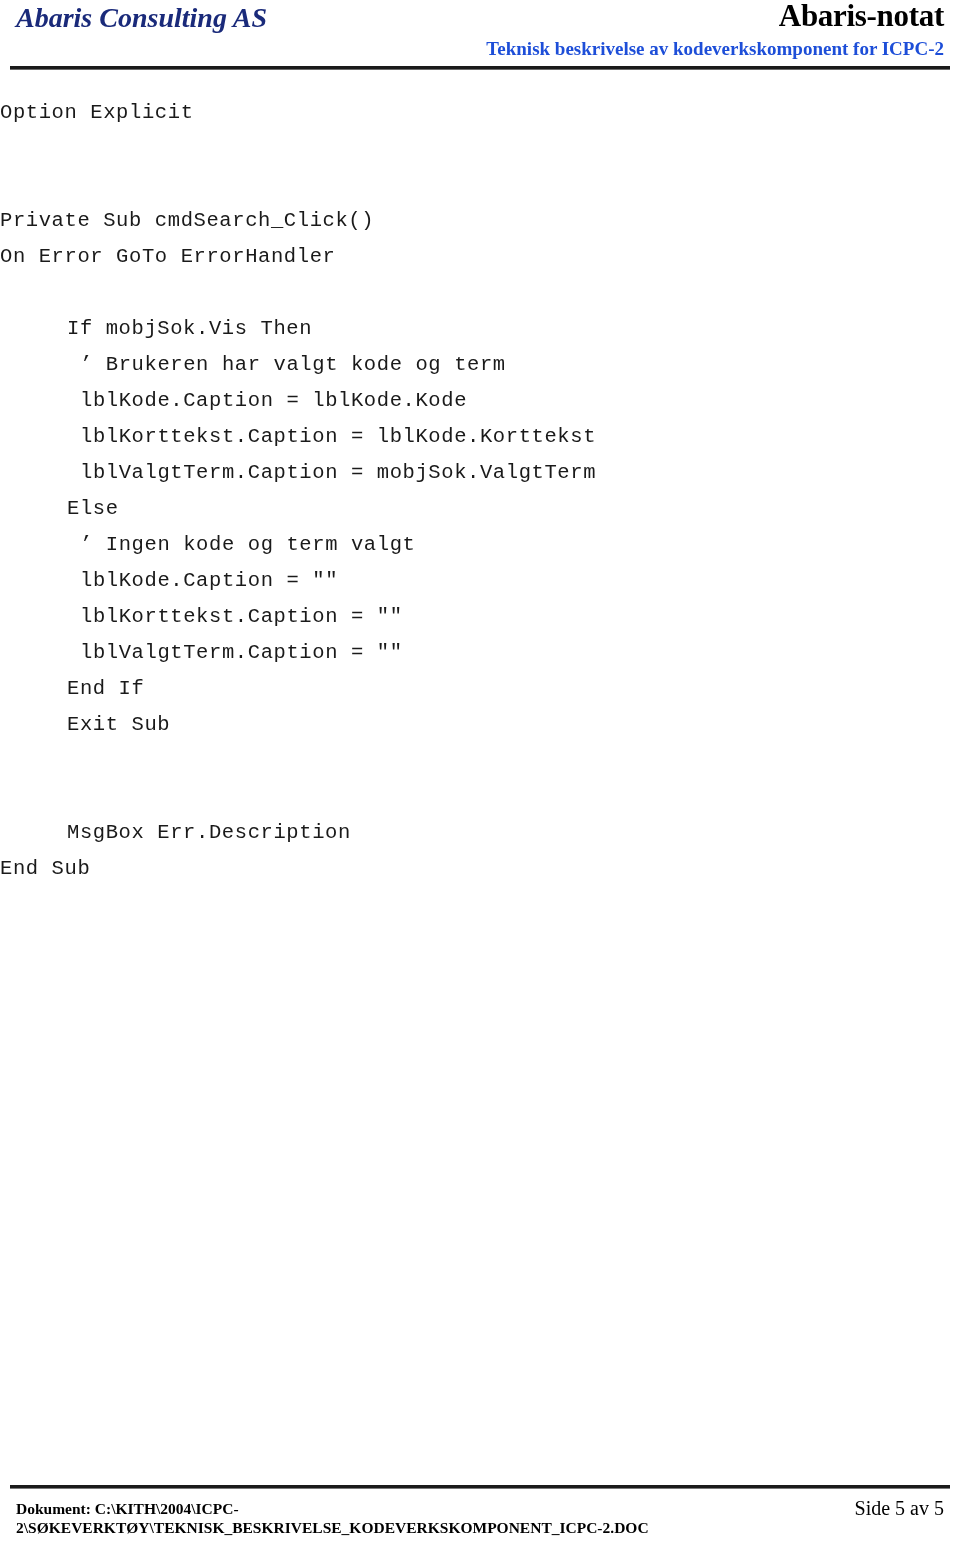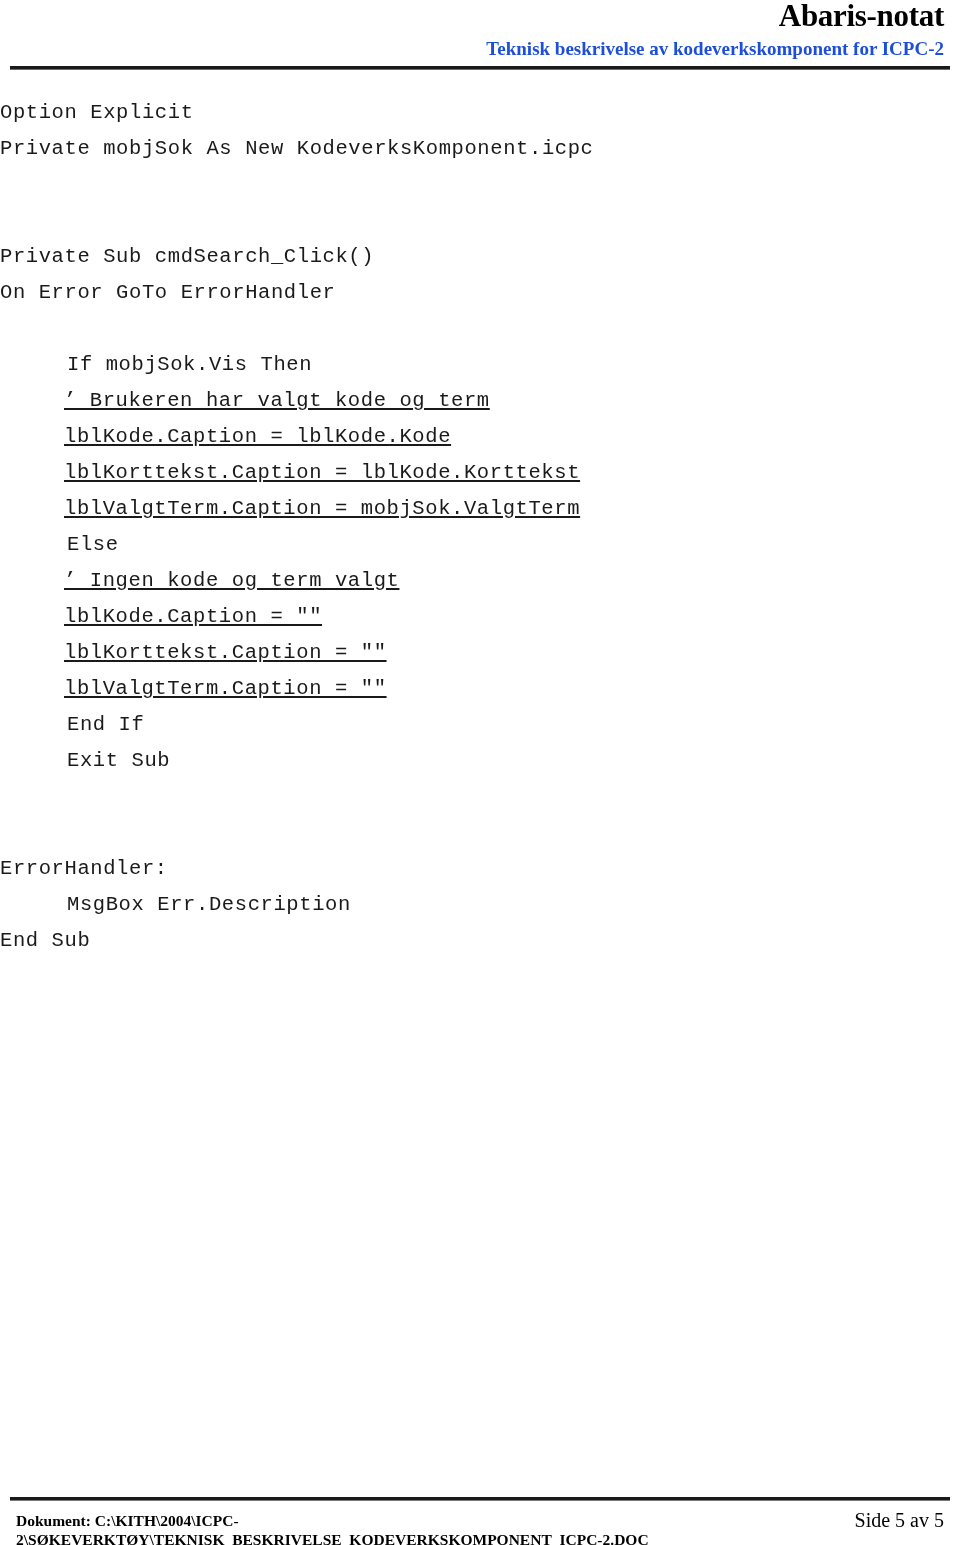--- a/index.html
+++ b/index.html
@@ -92,29 +92,29 @@
     line-height: 36px;
     height: 36px;
     color: #1a1a1a;
     white-space: pre;
     letter-spacing: 0.6px;
   }
   .code-line.blank {
     height: 36px;
   }
   .indent-1 { padding-left: 67px; }
-  .indent-2 { padding-left: 64px; text-decoration: underline; }
+  .indent-2 { padding-left: 80px; }
 
   
   .page-footer {
     position: absolute;
     left: 0;
     bottom: 0;
     width: 960px;
-    height: 48px;
+    height: 60px;
   }
   .footer-rule {
     position: absolute;
     left: 10px;
     top: 0px;
     width: 940px;
     height: 0;
     border-top: 3px solid #1a1a1a;
     border-bottom: 1px solid #7a7a7a;
   }
@@ -144,49 +144,48 @@
     white-space: nowrap;
   }
 </style>
 </head>
 <body>
 
 <div class="page">
 
   <div class="page-header">
     <div class="header-inner">
+      <div class="company-name">Abaris Consulting AS</div>
       <div class="notat-title">Abaris-notat</div>
       <div class="notat-subtitle">Teknisk beskrivelse av kodeverkskomponent for ICPC-2</div>
     </div>
     <div class="header-rule"></div>
   </div>
 
   <div class="code-block">
       <div class="code-line">Option Explicit</div>
-      <div class="code-line">Private mobjSok As New KodeverksKomponent.icpc</div>
       <div class="code-line blank"></div>
       <div class="code-line blank"></div>
       <div class="code-line">Private Sub cmdSearch_Click()</div>
       <div class="code-line">On Error GoTo ErrorHandler</div>
       <div class="code-line blank"></div>
       <div class="code-line indent-1">If mobjSok.Vis Then</div>
       <div class="code-line indent-2">’ Brukeren har valgt kode og term</div>
       <div class="code-line indent-2">lblKode.Caption = lblKode.Kode</div>
       <div class="code-line indent-2">lblKorttekst.Caption = lblKode.Korttekst</div>
       <div class="code-line indent-2">lblValgtTerm.Caption = mobjSok.ValgtTerm</div>
       <div class="code-line indent-1">Else</div>
       <div class="code-line indent-2">’ Ingen kode og term valgt</div>
       <div class="code-line indent-2">lblKode.Caption = ""</div>
       <div class="code-line indent-2">lblKorttekst.Caption = ""</div>
       <div class="code-line indent-2">lblValgtTerm.Caption = ""</div>
       <div class="code-line indent-1">End If</div>
       <div class="code-line indent-1">Exit Sub</div>
       <div class="code-line blank"></div>
       <div class="code-line blank"></div>
-      <div class="code-line">ErrorHandler:</div>
       <div class="code-line indent-1">MsgBox Err.Description</div>
       <div class="code-line">End Sub</div>
     </div>
 
   <div class="page-footer">
     <div class="footer-rule"></div>
     <div class="footer-doc">
       <span>Dokument: C:\KITH\2004\ICPC-</span>
       <span class="footer-doc-line2">2\SØKEVERKTØY\TEKNISK_BESKRIVELSE_KODEVERKSKOMPONENT_ICPC-2.DOC</span>
     </div>

